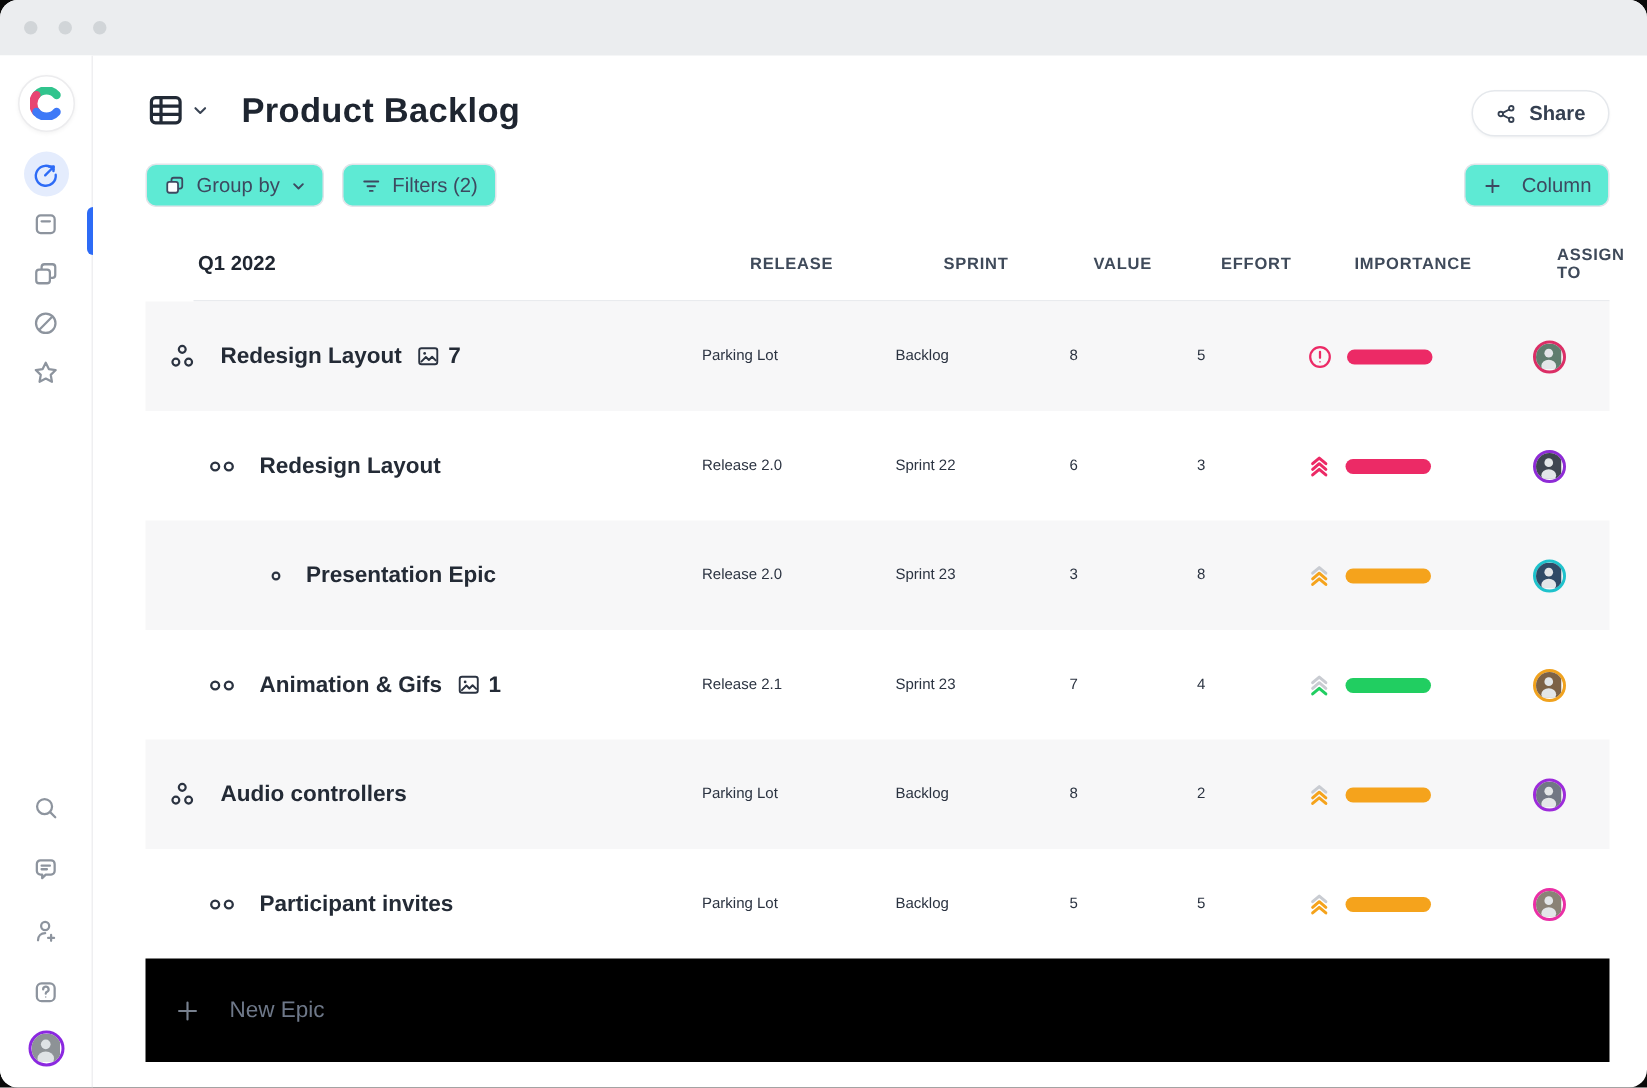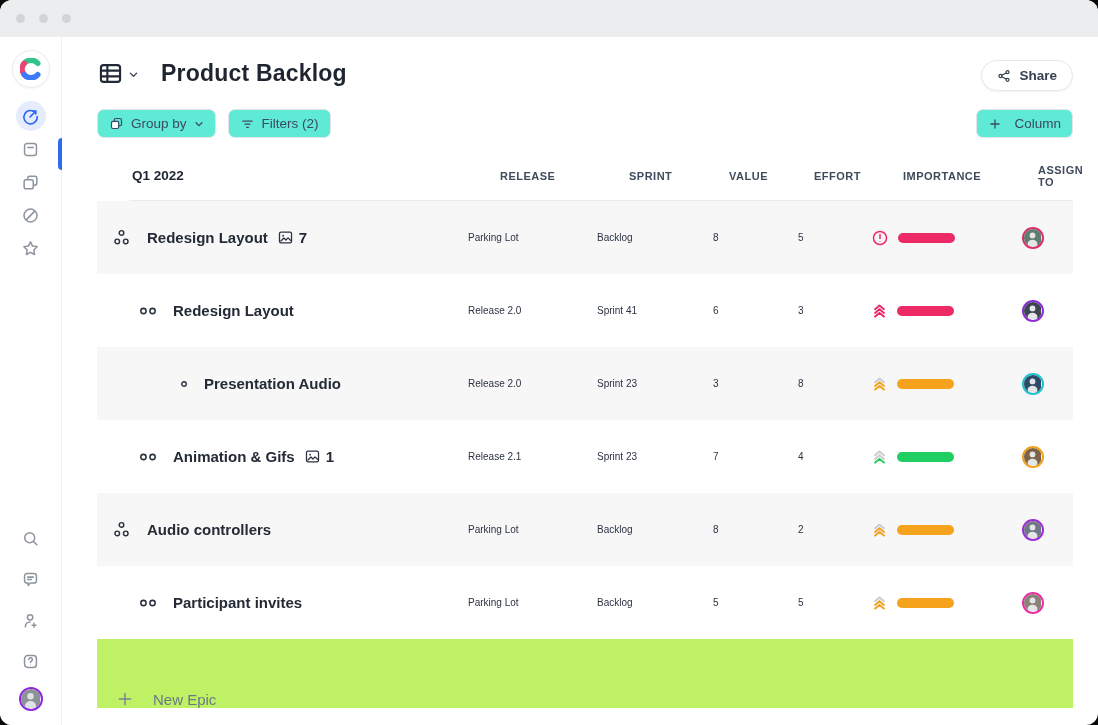--- a/index.html
+++ b/index.html
@@ -47,21 +47,21 @@
   .lvl3{ padding-left:82px; } .lvl3 .ticon{ margin-right:15px; }
   .ticon{ color:#2b3341; display:flex; align-items:center; flex:none; }
   .attach{ display:flex; align-items:center; gap:5px; margin-left:9px; color:#242b36; font-weight:600; font-size:15px; }
   .cell{ font-size:10px; color:#2b3341; }
   .num{ padding-left:16px; }
   .imp-cell{ display:flex; align-items:center; gap:9px; }
   .bar{ width:57px; height:10px; border-radius:5px; display:block; }
   .assign-cell{ padding-left:16px; }
   .row-avatar{ width:22px; height:22px; border-radius:50%; border:2.5px solid #ccc; overflow:hidden; display:block; cursor:pointer; }
   .row-avatar svg{ display:block; }
-  .new-epic{ height:69px; background:#bef264; display:flex; align-items:flex-end; padding-left:19px; gap:19px; color:#6e7889; font-size:15px; cursor:pointer; }
+  .new-epic{ height:69px; background:#000000; display:flex; align-items:center; padding-left:19px; gap:19px; color:#6e7889; font-size:15px; cursor:pointer; }
   .plus-ic{ color:#78818f; display:flex; }
 </style>
 </head>
 <body>
 
 <div class="window">
 
   <div class="titlebar">
     <span class="tdot"></span>
     <span class="tdot"></span>
@@ -257,21 +257,21 @@
           <div class="name-cell lvl2">
             <span class="ticon">
               <svg width="20" height="12" viewBox="0 0 22 12" fill="none" stroke="currentColor" stroke-width="1.7">
                 <circle cx="6" cy="6" r="2.9"></circle>
                   <circle cx="16" cy="6" r="2.9"></circle>
               </svg>
             </span>
             <span>Redesign Layout</span>
           </div>
           <span class="cell">Release 2.0</span>
-          <span class="cell">Sprint 41</span>
+          <span class="cell">Sprint 22</span>
           <span class="cell num">6</span>
           <span class="cell num">3</span>
           <span class="imp-cell">
             <svg width="17" height="17" viewBox="0 0 24 25" fill="none" stroke-width="2.9" stroke-linecap="round" stroke-linejoin="round">
               <path d="M5.5 10.5 L12 5 L18.5 10.5" stroke="#EC2A66"></path>
               <path d="M5.5 16 L12 10.5 L18.5 16" stroke="#EC2A66"></path>
               <path d="M5.5 21.5 L12 16 L18.5 21.5" stroke="#EC2A66"></path>
             </svg>
             <span class="bar" style="background: rgb(236, 42, 102);"></span>
           </span>
@@ -286,21 +286,21 @@
           </span>
         </div>
 
         <div class="grid-cols row alt">
           <div class="name-cell lvl3">
             <span class="ticon">
               <svg width="10" height="10" viewBox="0 0 12 12" fill="none" stroke="currentColor" stroke-width="1.7">
                 <circle cx="6" cy="6" r="2.7"></circle>
               </svg>
             </span>
-            <span>Presentation Audio</span>
+            <span>Presentation Epic</span>
           </div>
           <span class="cell">Release 2.0</span>
           <span class="cell">Sprint 23</span>
           <span class="cell num">3</span>
           <span class="cell num">8</span>
           <span class="imp-cell">
             <svg width="17" height="17" viewBox="0 0 24 25" fill="none" stroke-width="2.9" stroke-linecap="round" stroke-linejoin="round">
               <path d="M5.5 10.5 L12 5 L18.5 10.5" stroke="#C9CCD2"></path>
               <path d="M5.5 16 L12 10.5 L18.5 16" stroke="#F5A31C"></path>
               <path d="M5.5 21.5 L12 16 L18.5 21.5" stroke="#F5A31C"></path>

